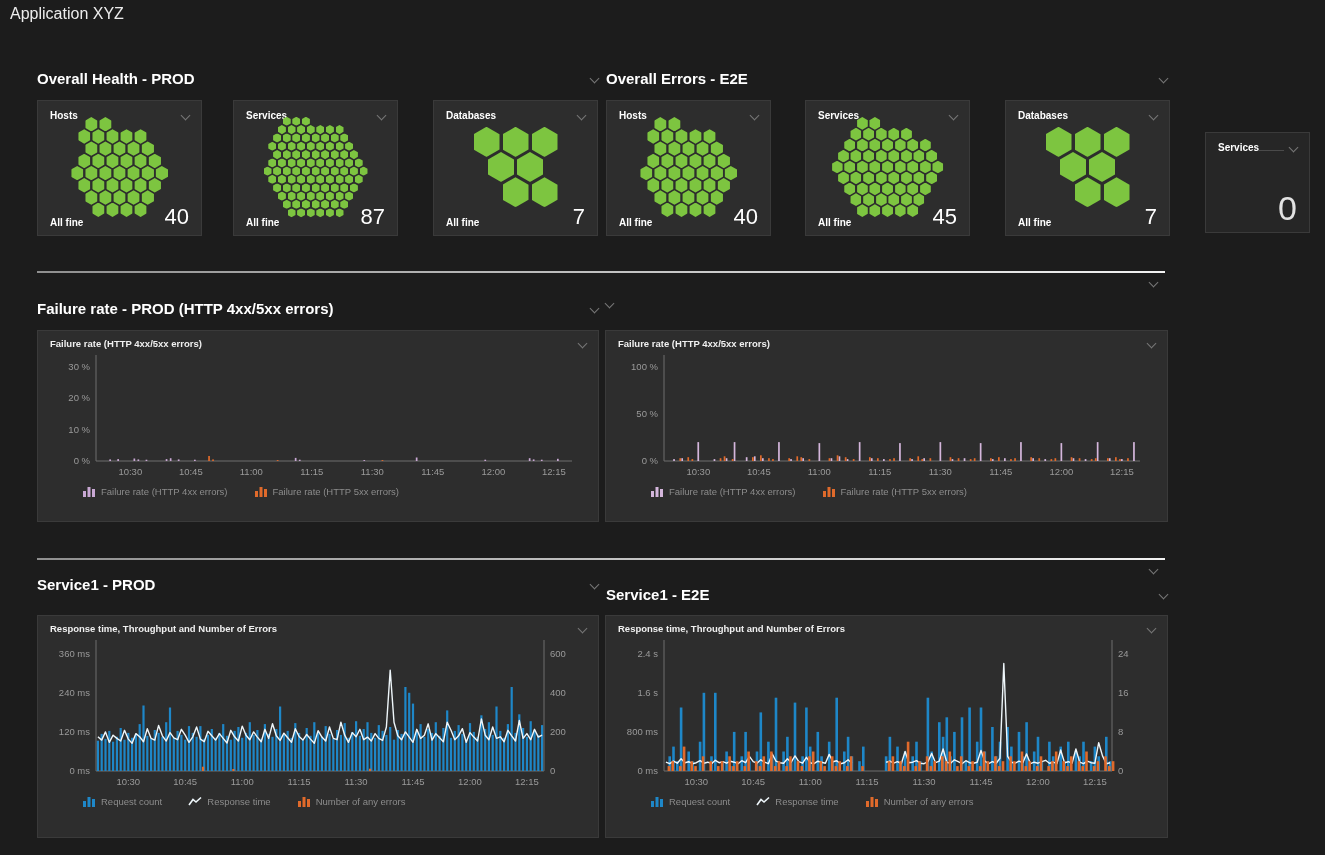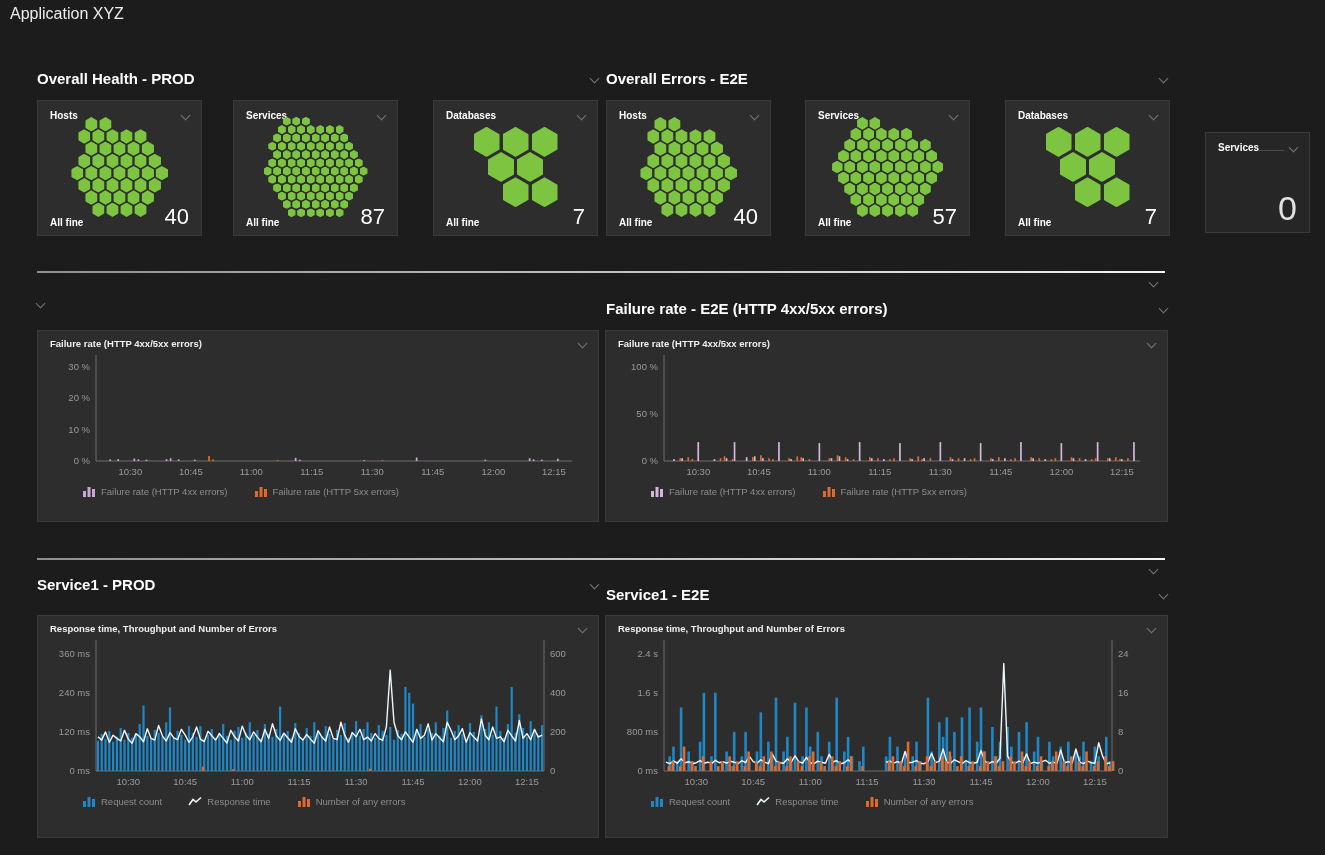--- a/index.html
+++ b/index.html
@@ -346,21 +346,21 @@
         <span class="hex" style="left: 81.9px; top: 76.4px; width: 11px; height: 12.7017px; background: rgb(125, 197, 64);"></span>
         <span class="hex" style="left: 88.2px; top: 65.5px; width: 11px; height: 12.7017px; background: rgb(125, 197, 64);"></span>
         <span class="hex" style="left: 94.5px; top: 54.6px; width: 11px; height: 12.7017px; background: rgb(125, 197, 64);"></span>
         <span class="hex" style="left: 100.8px; top: 43.7px; width: 11px; height: 12.7017px; background: rgb(125, 197, 64);"></span>
         <span class="hex" style="left: 94.5px; top: 32.8px; width: 11px; height: 12.7017px; background: rgb(125, 197, 64);"></span>
         <span class="hex" style="left: 88.2px; top: 21.8px; width: 11px; height: 12.7017px; background: rgb(125, 197, 64);"></span>
       </div>
     </div>
   <div class="tile-foot">
     <span class="status">All fine</span>
-    <span class="count">57</span>
+    <span class="count">45</span>
   </div>
 </div>
 <div class="tile" style="left:1005px;top:100px;width:165px;height:136px">
   <div class="tile-head">
     <span class="tile-label">Databases</span>
     <span class="chev sm"></span>
   </div>
   <div class="hex-area">
       <div style="position: absolute; left: 50%; top: 50%; width: 84px; height: 80.2755px; transform: translate(-50%, -50%);">
         <span class="hex" style="left: 0px; top: 0px; width: 26px; height: 30.0222px; background: rgb(125, 197, 64);"></span>
@@ -387,24 +387,24 @@
   <div class="tile-foot">
     <span></span>
     <span class="count">0</span>
   </div>
 </div>
 
 <div class="divider" style="left:37px;top:271px;width:1128px"></div>
 <span class="chev sm" style="position:absolute;left:1150px;top:279px"></span>
 
 <div class="sec-header" style="left:37px;top:300px;width:561px">
+  <span>Failure rate - PROD (HTTP 4xx/5xx errors)</span>
   <span class="chev sm"></span>
 </div>
 <div class="sec-header" style="left:606px;top:300px;width:561px">
-  <span>Failure rate - E2E (HTTP 4xx/5xx errors)</span>
   <span class="chev sm"></span>
 </div>
 
 <div class="tile chart-tile" style="left:37px;top:330px;width:562px;height:192px">
   <div class="tile-head" style="padding:0">
     <span class="chart-title">Failure rate (HTTP 4xx/5xx errors)</span>
     <span class="chev sm"></span>
   </div>
   <div class="chart-body">
       <svg width="534" height="130">

